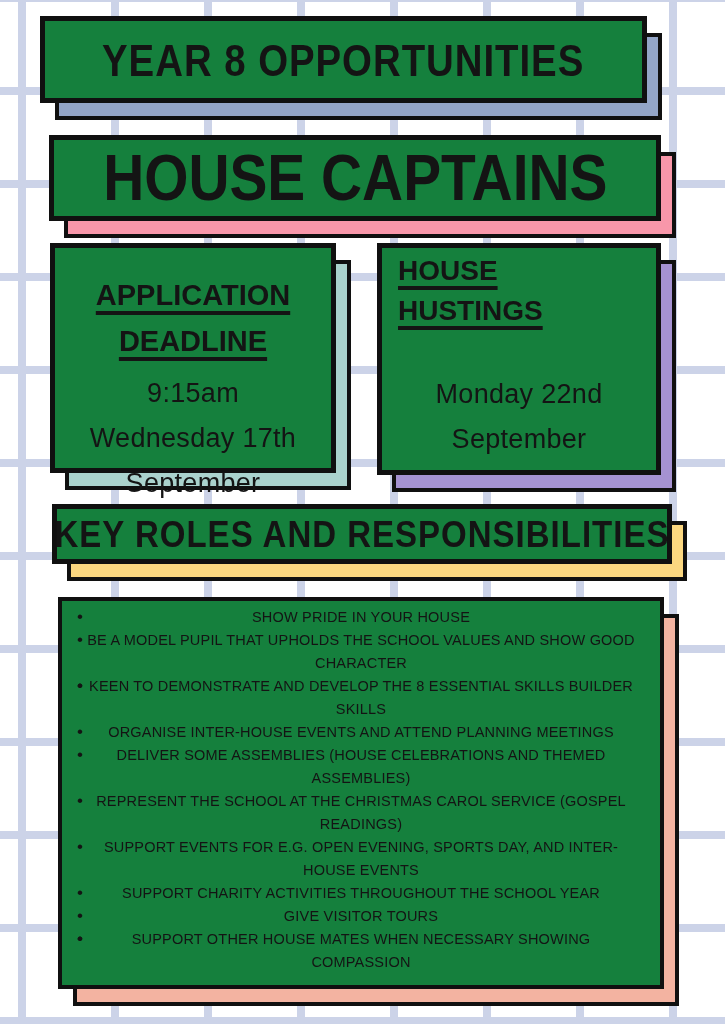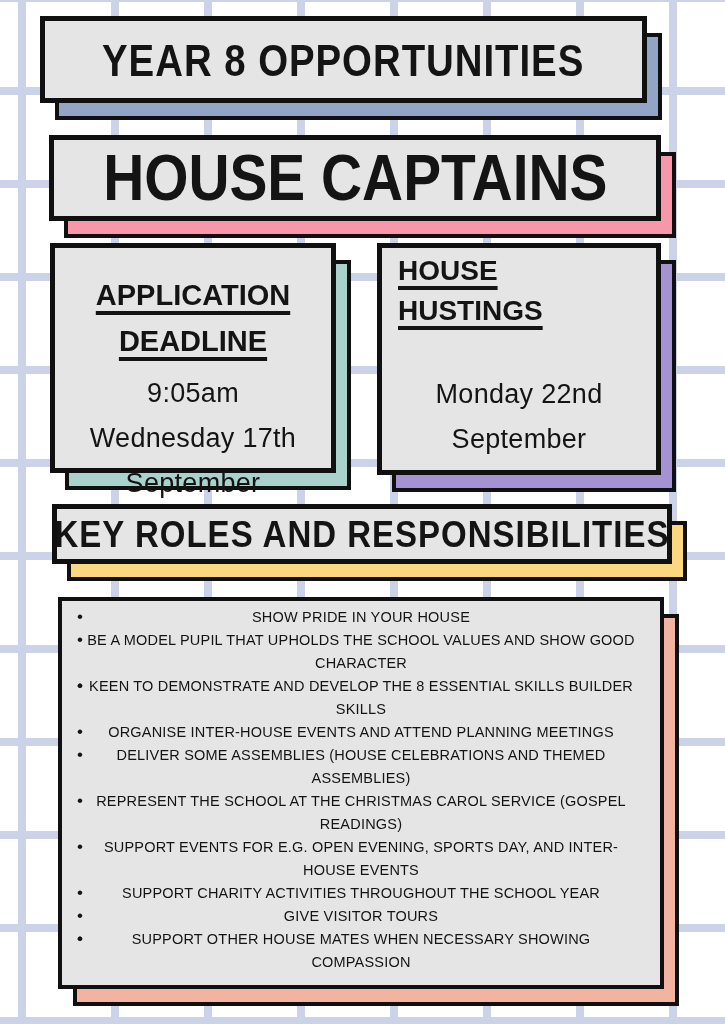--- a/index.html
+++ b/index.html
@@ -13,21 +13,21 @@
       linear-gradient(to bottom,#ccd3e8 8px,transparent 8px);
     background-size:93px 93px,93px 93px;
     background-position:18px 0,0 87px;
   }
   .card{position:absolute;}
   .card-shadow{
     position:absolute;left:15px;top:17px;width:100%;height:100%;
     border:4px solid #101010;box-sizing:border-box;
   }
   .card-face{
-    position:relative;width:100%;height:100%;background:#e5e5e5;
+    position:relative;width:100%;height:100%;background:#15803d;
     border:5px solid #101010;box-sizing:border-box;
     display:flex;align-items:center;justify-content:center;
   }
   
   .banner-top{left:40px;top:16px;width:607px;height:87px;}
   .banner-top .title{
     font-size:40px;font-weight:800;letter-spacing:1px;line-height:1;
     transform:scale(0.96,1.12);white-space:nowrap;
   }
   .banner-main{left:49px;top:135px;width:612px;height:86px;}
@@ -79,21 +79,21 @@
     <div class="title">HOUSE CAPTAINS</div>
   </div>
 </section>
 
 <section class="card deadline">
   <div class="card-shadow" style="background-color: rgb(170, 210, 205);"></div>
   <div class="card-face">
     <div class="card-heading">APPLICATION DEADLINE</div>
     <div class="body-lines">
 
-        <div class="body-line">9:05am</div>
+        <div class="body-line">9:15am</div>
 
         <div class="body-line">Wednesday 17th</div>
 
         <div class="body-line">September</div>
       </div>
   </div>
 </section>
 
 <section class="card hustings">
   <div class="card-shadow" style="background-color: rgb(165, 146, 210);"></div>

